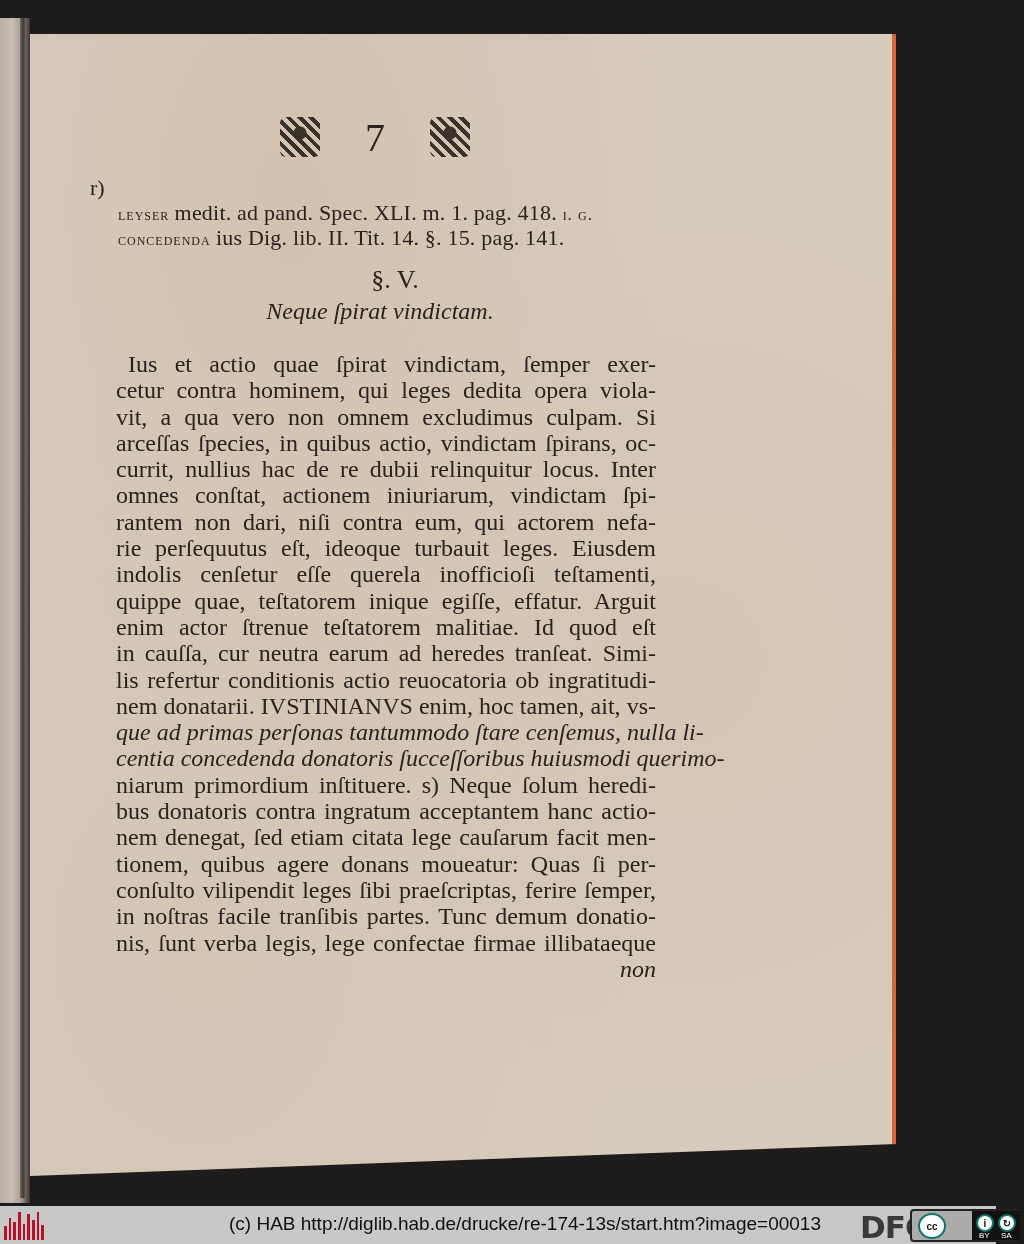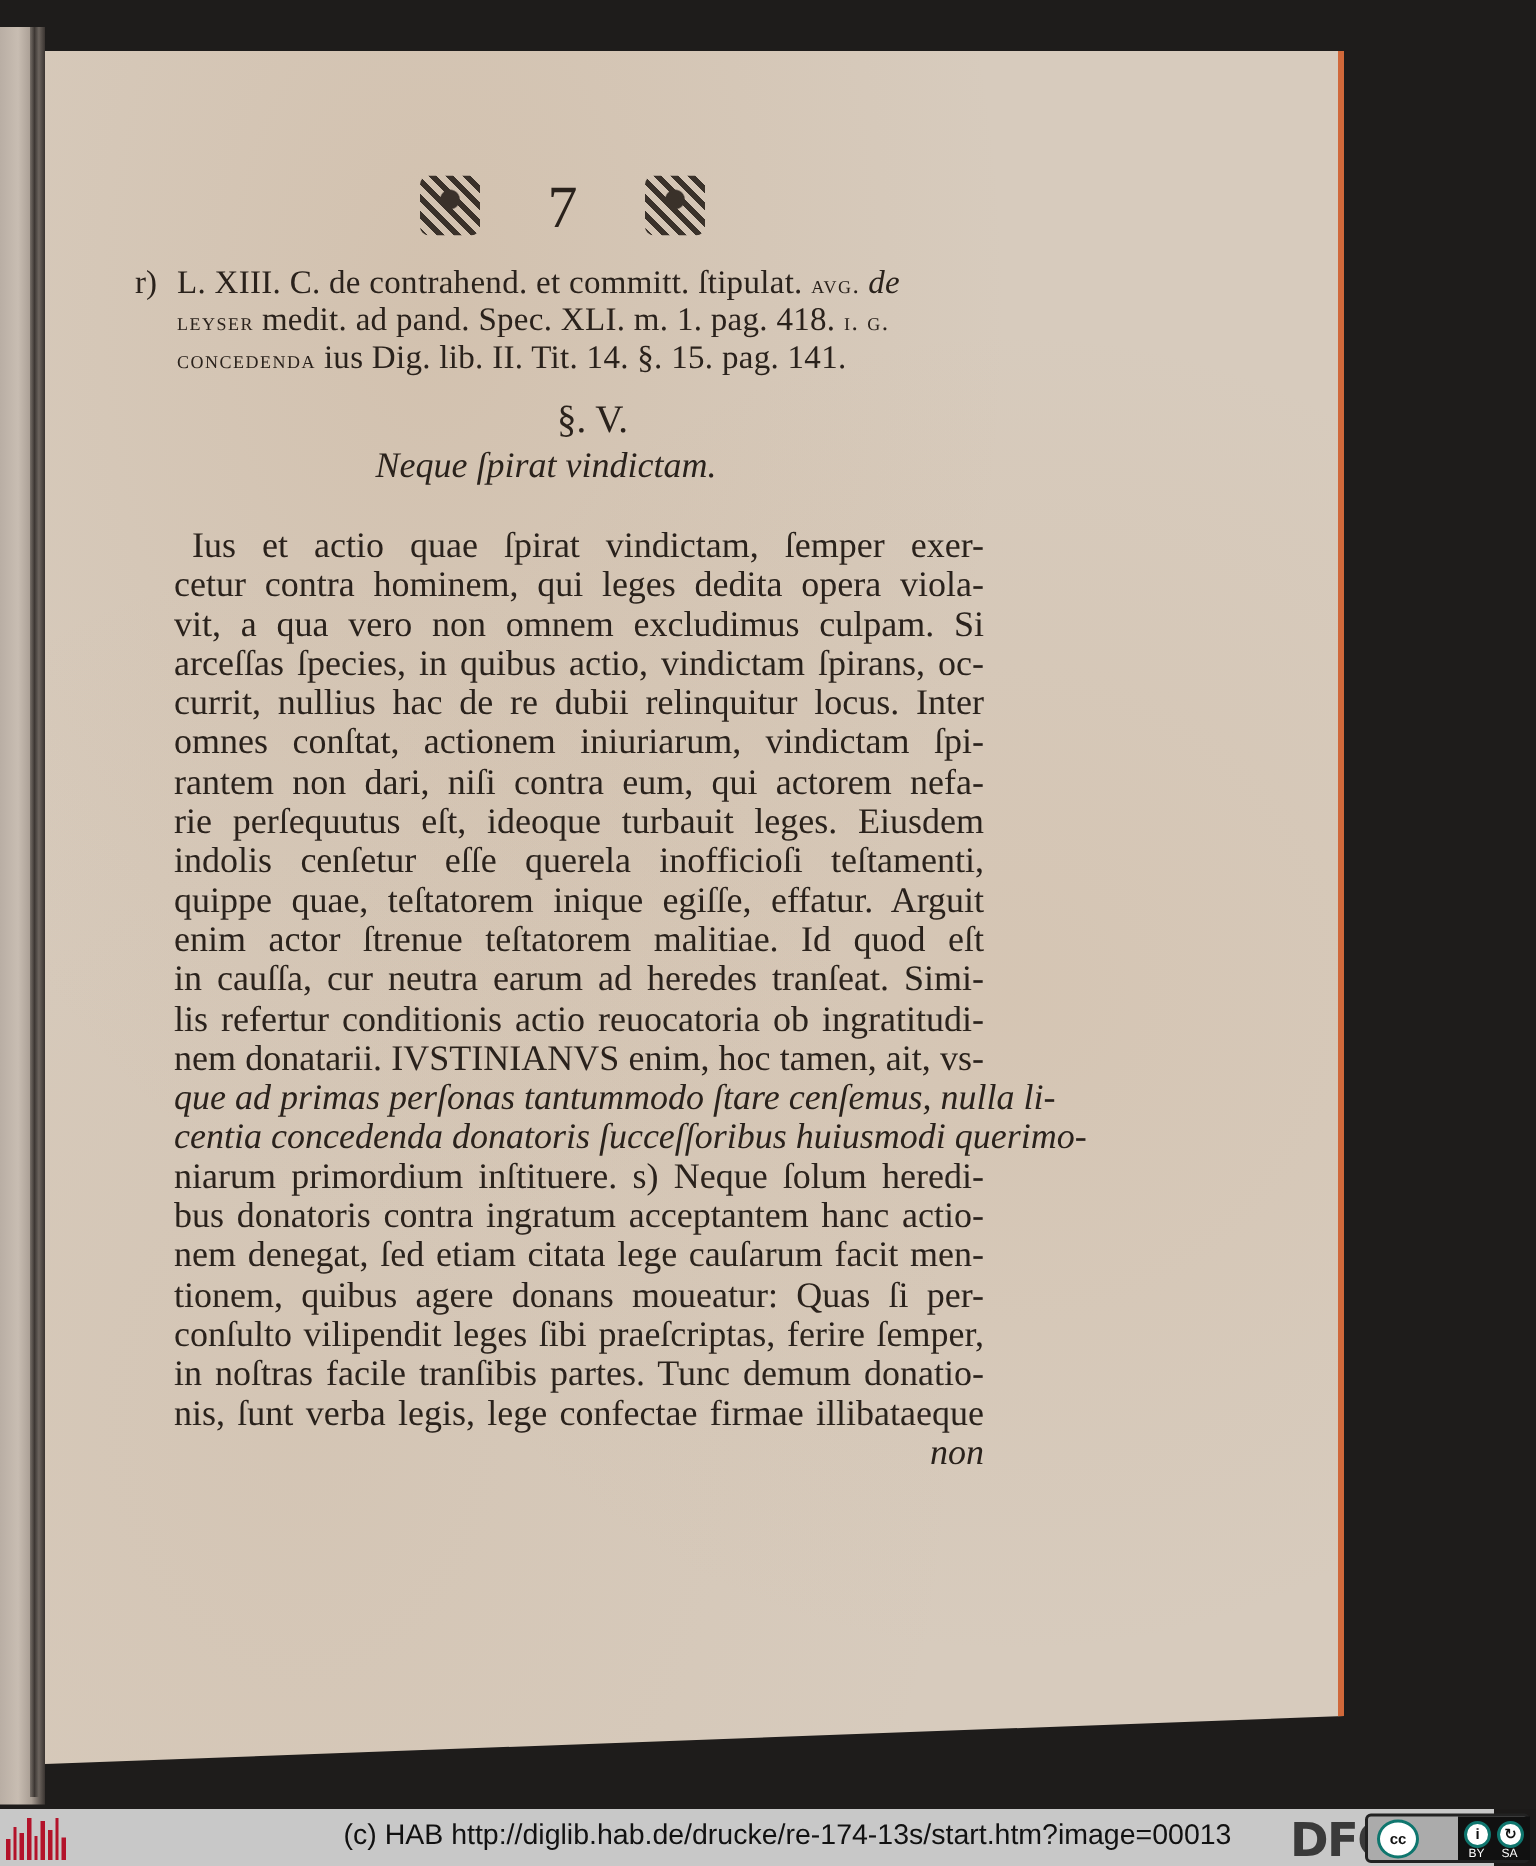--- a/index.html
+++ b/index.html
@@ -37,21 +37,21 @@
       radial-gradient(circle at 50% 40%, #2a221c 0 6px, transparent 7px),
       repeating-linear-gradient(45deg,#2a221c 0 4px,transparent 4px 8px);
       border-radius:6px; opacity:.9;
   }
   .folio-num { font-size:40px; color:#2a221c; }
   .fn { position:absolute; left:118px; font-size:22px; line-height:25px; white-space:nowrap; letter-spacing:.2px; }
   .fn-mark { position:absolute; left:90px; top:175px; font-size:22px; }
   .sc { font-variant:small-caps; font-size:17px; letter-spacing:1px; }
   .it { font-style:italic; }
   .sect { position:absolute; top:265px; left:0; width:750px; text-align:center; font-size:26px; padding-left:20px; }
-  .sect-title { position:absolute; top:298px; left:0; width:700px; text-align:center; font-size:24px; font-style:italic; padding-left:14px; }
+  .sect-title { position:absolute; top:298px; left:0; width:700px; text-align:center; font-size:24px; font-style:italic; padding-left:30px; }
   .body-lines { position:absolute; left:116px; top:351px; width:540px; }
   .line { font-size:24px; line-height:26.3px; white-space:nowrap; text-align:justify; text-align-last:justify; }
   .line.first { text-indent:12px; }
   .line.last { text-align:right; text-align-last:right; }
   .footer-bar {
     position:absolute; left:0; top:1206px; width:996px; height:38px;
     background:#c8c8c8; display:flex; align-items:center;
     font-family: "Liberation Sans", "DejaVu Sans", sans-serif;
   }
   .hab-logo { position:absolute; left:4px; top:4px; width:40px; height:30px; display:flex; gap:2px; align-items:flex-end; }
@@ -76,23 +76,20 @@
   <div class="page">
   </div>
   <div class="text-block">
     <div class="folio">
       <div class="orn"></div>
       <span class="folio-num">7</span>
       <div class="orn"></div>
     </div>
 
     <span class="fn-mark">r)</span>
-    <div class="fn" style="top:175px">
-      <span>L. XIII. C. de contrahend. et committ. ſtipulat. </span><span class="sc">avg. </span><span class="it">de</span>
-    </div>
     <div class="fn" style="top:200px">
       <span class="sc">leyser </span><span>medit. ad pand. Spec. XLI. m. 1. pag. 418. </span><span class="sc">i. g.</span>
     </div>
     <div class="fn" style="top:225px">
       <span class="sc">concedenda </span><span>ius Dig. lib. II. Tit. 14. §. 15. pag. 141.</span>
     </div>
 
     <div class="sect">§. V.</div>
     <div class="sect-title">Neque ſpirat vindictam.</div>
 

